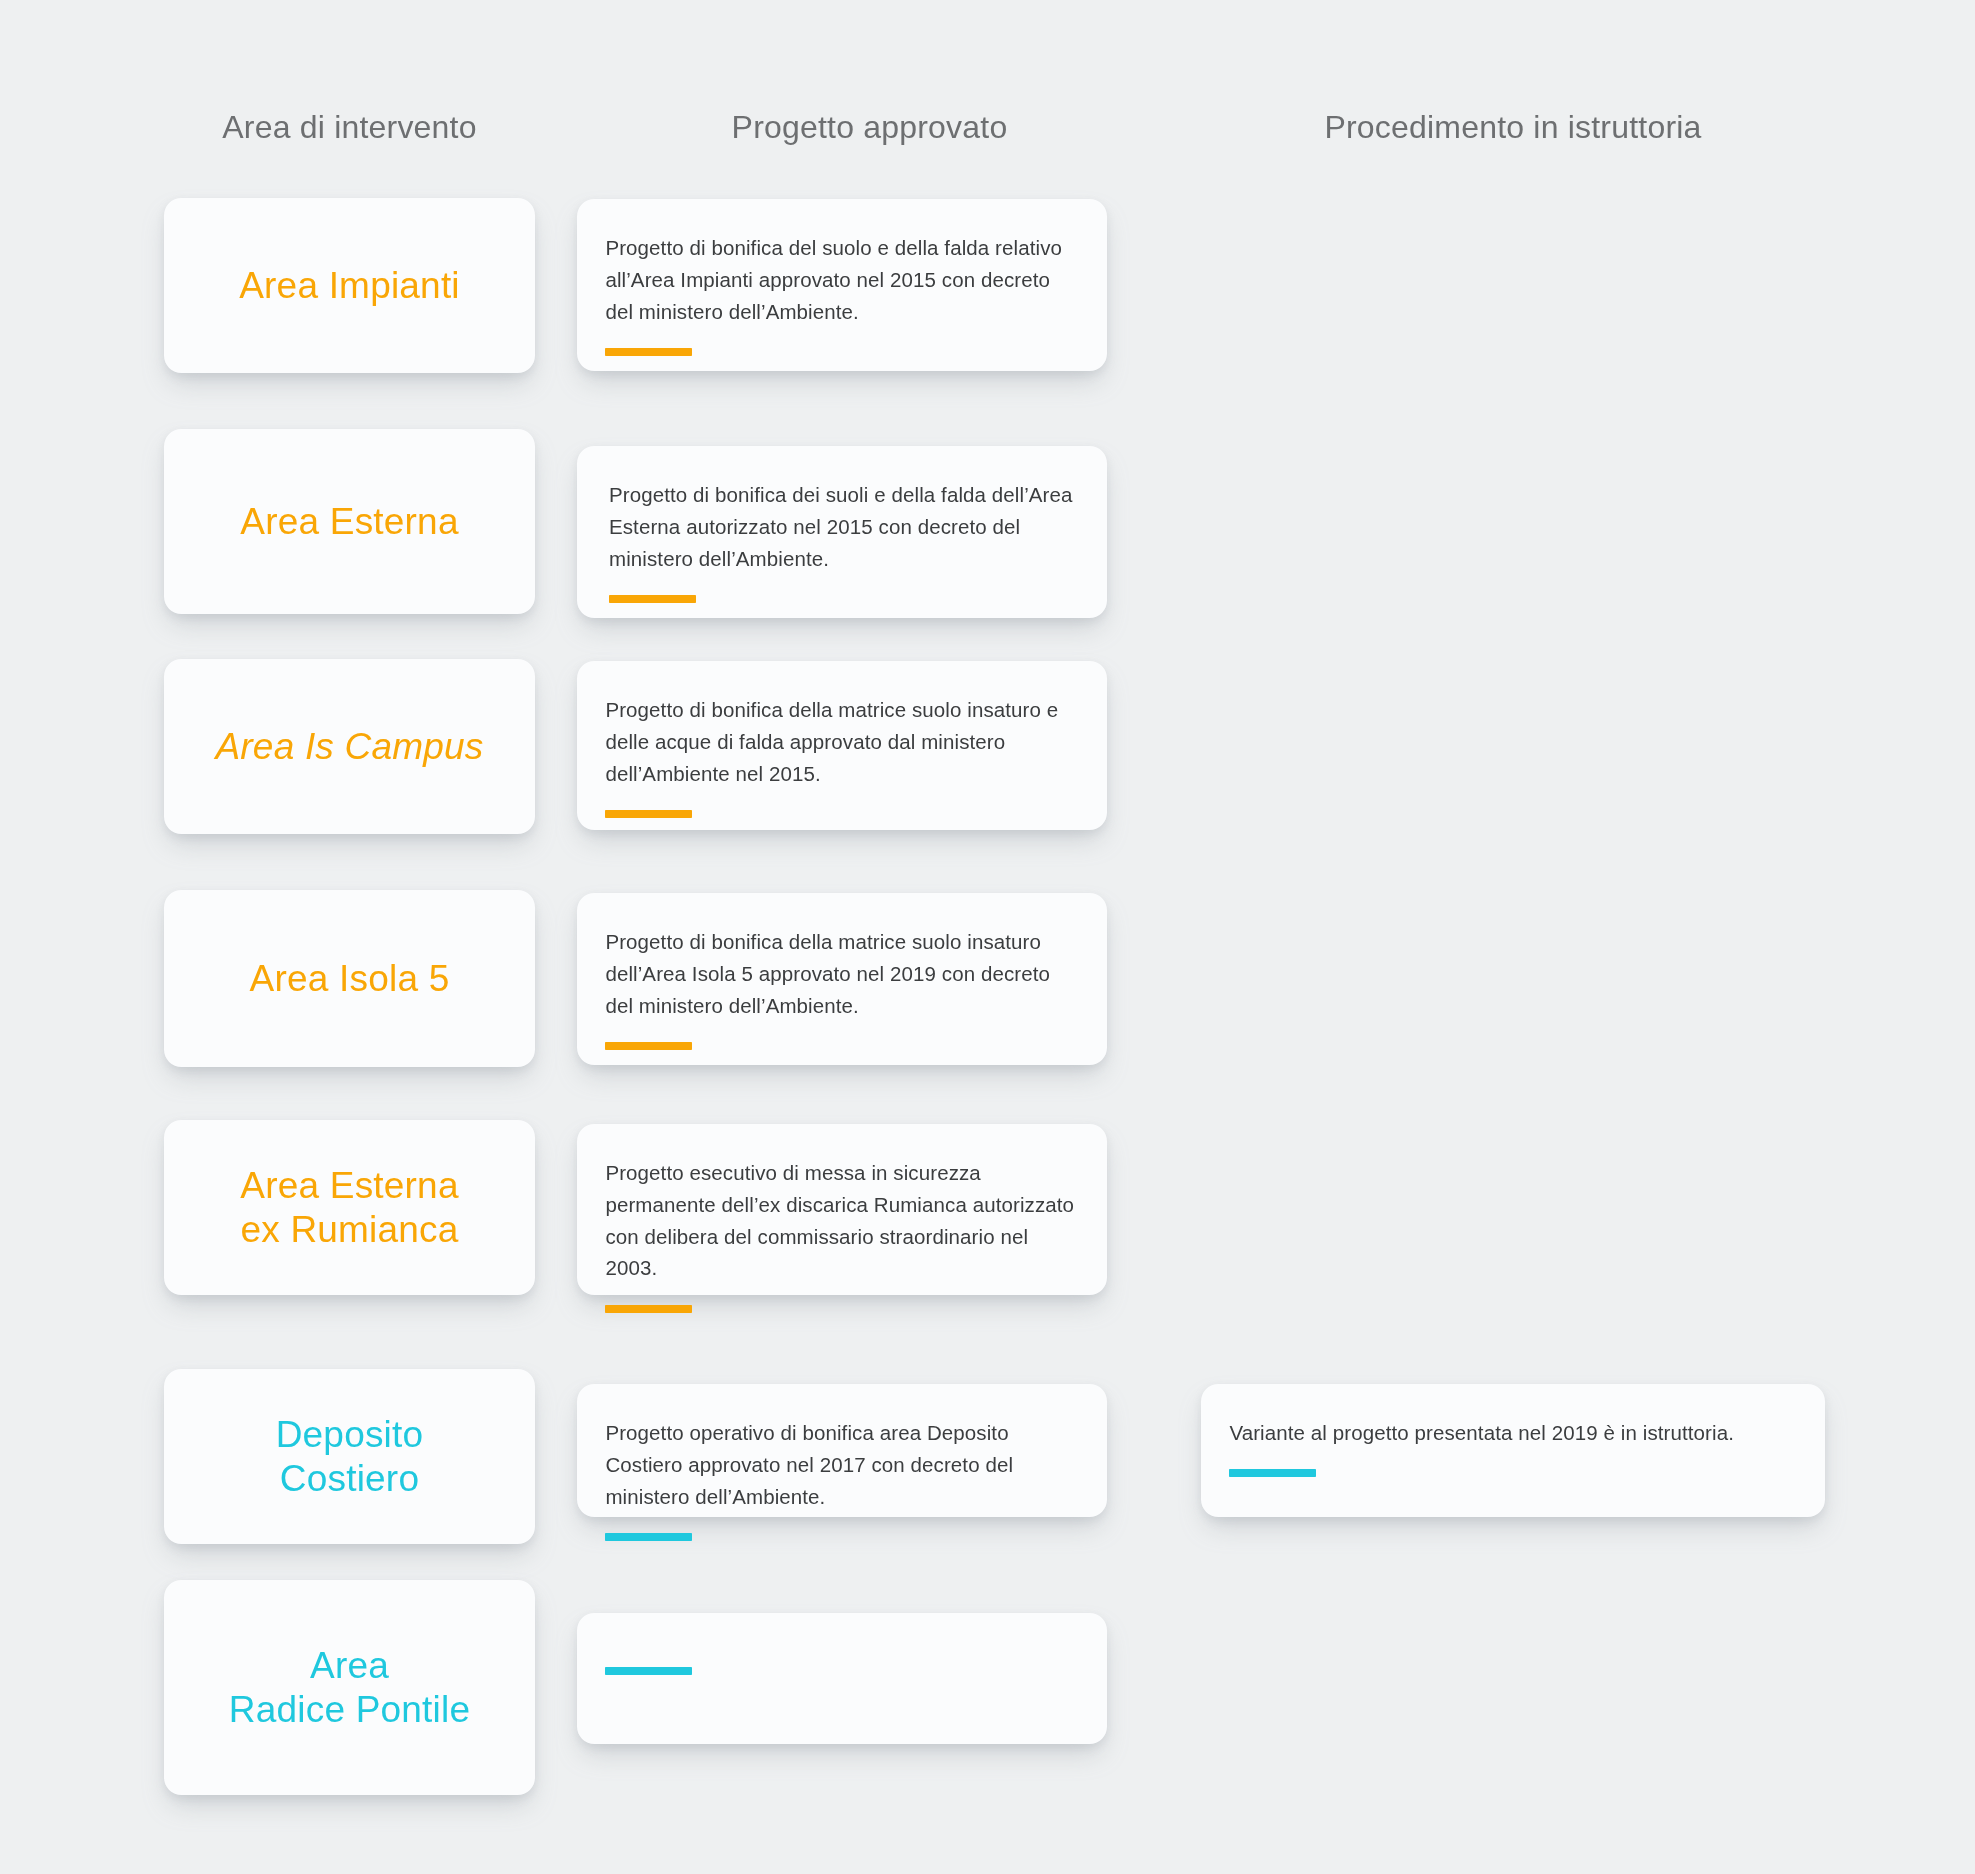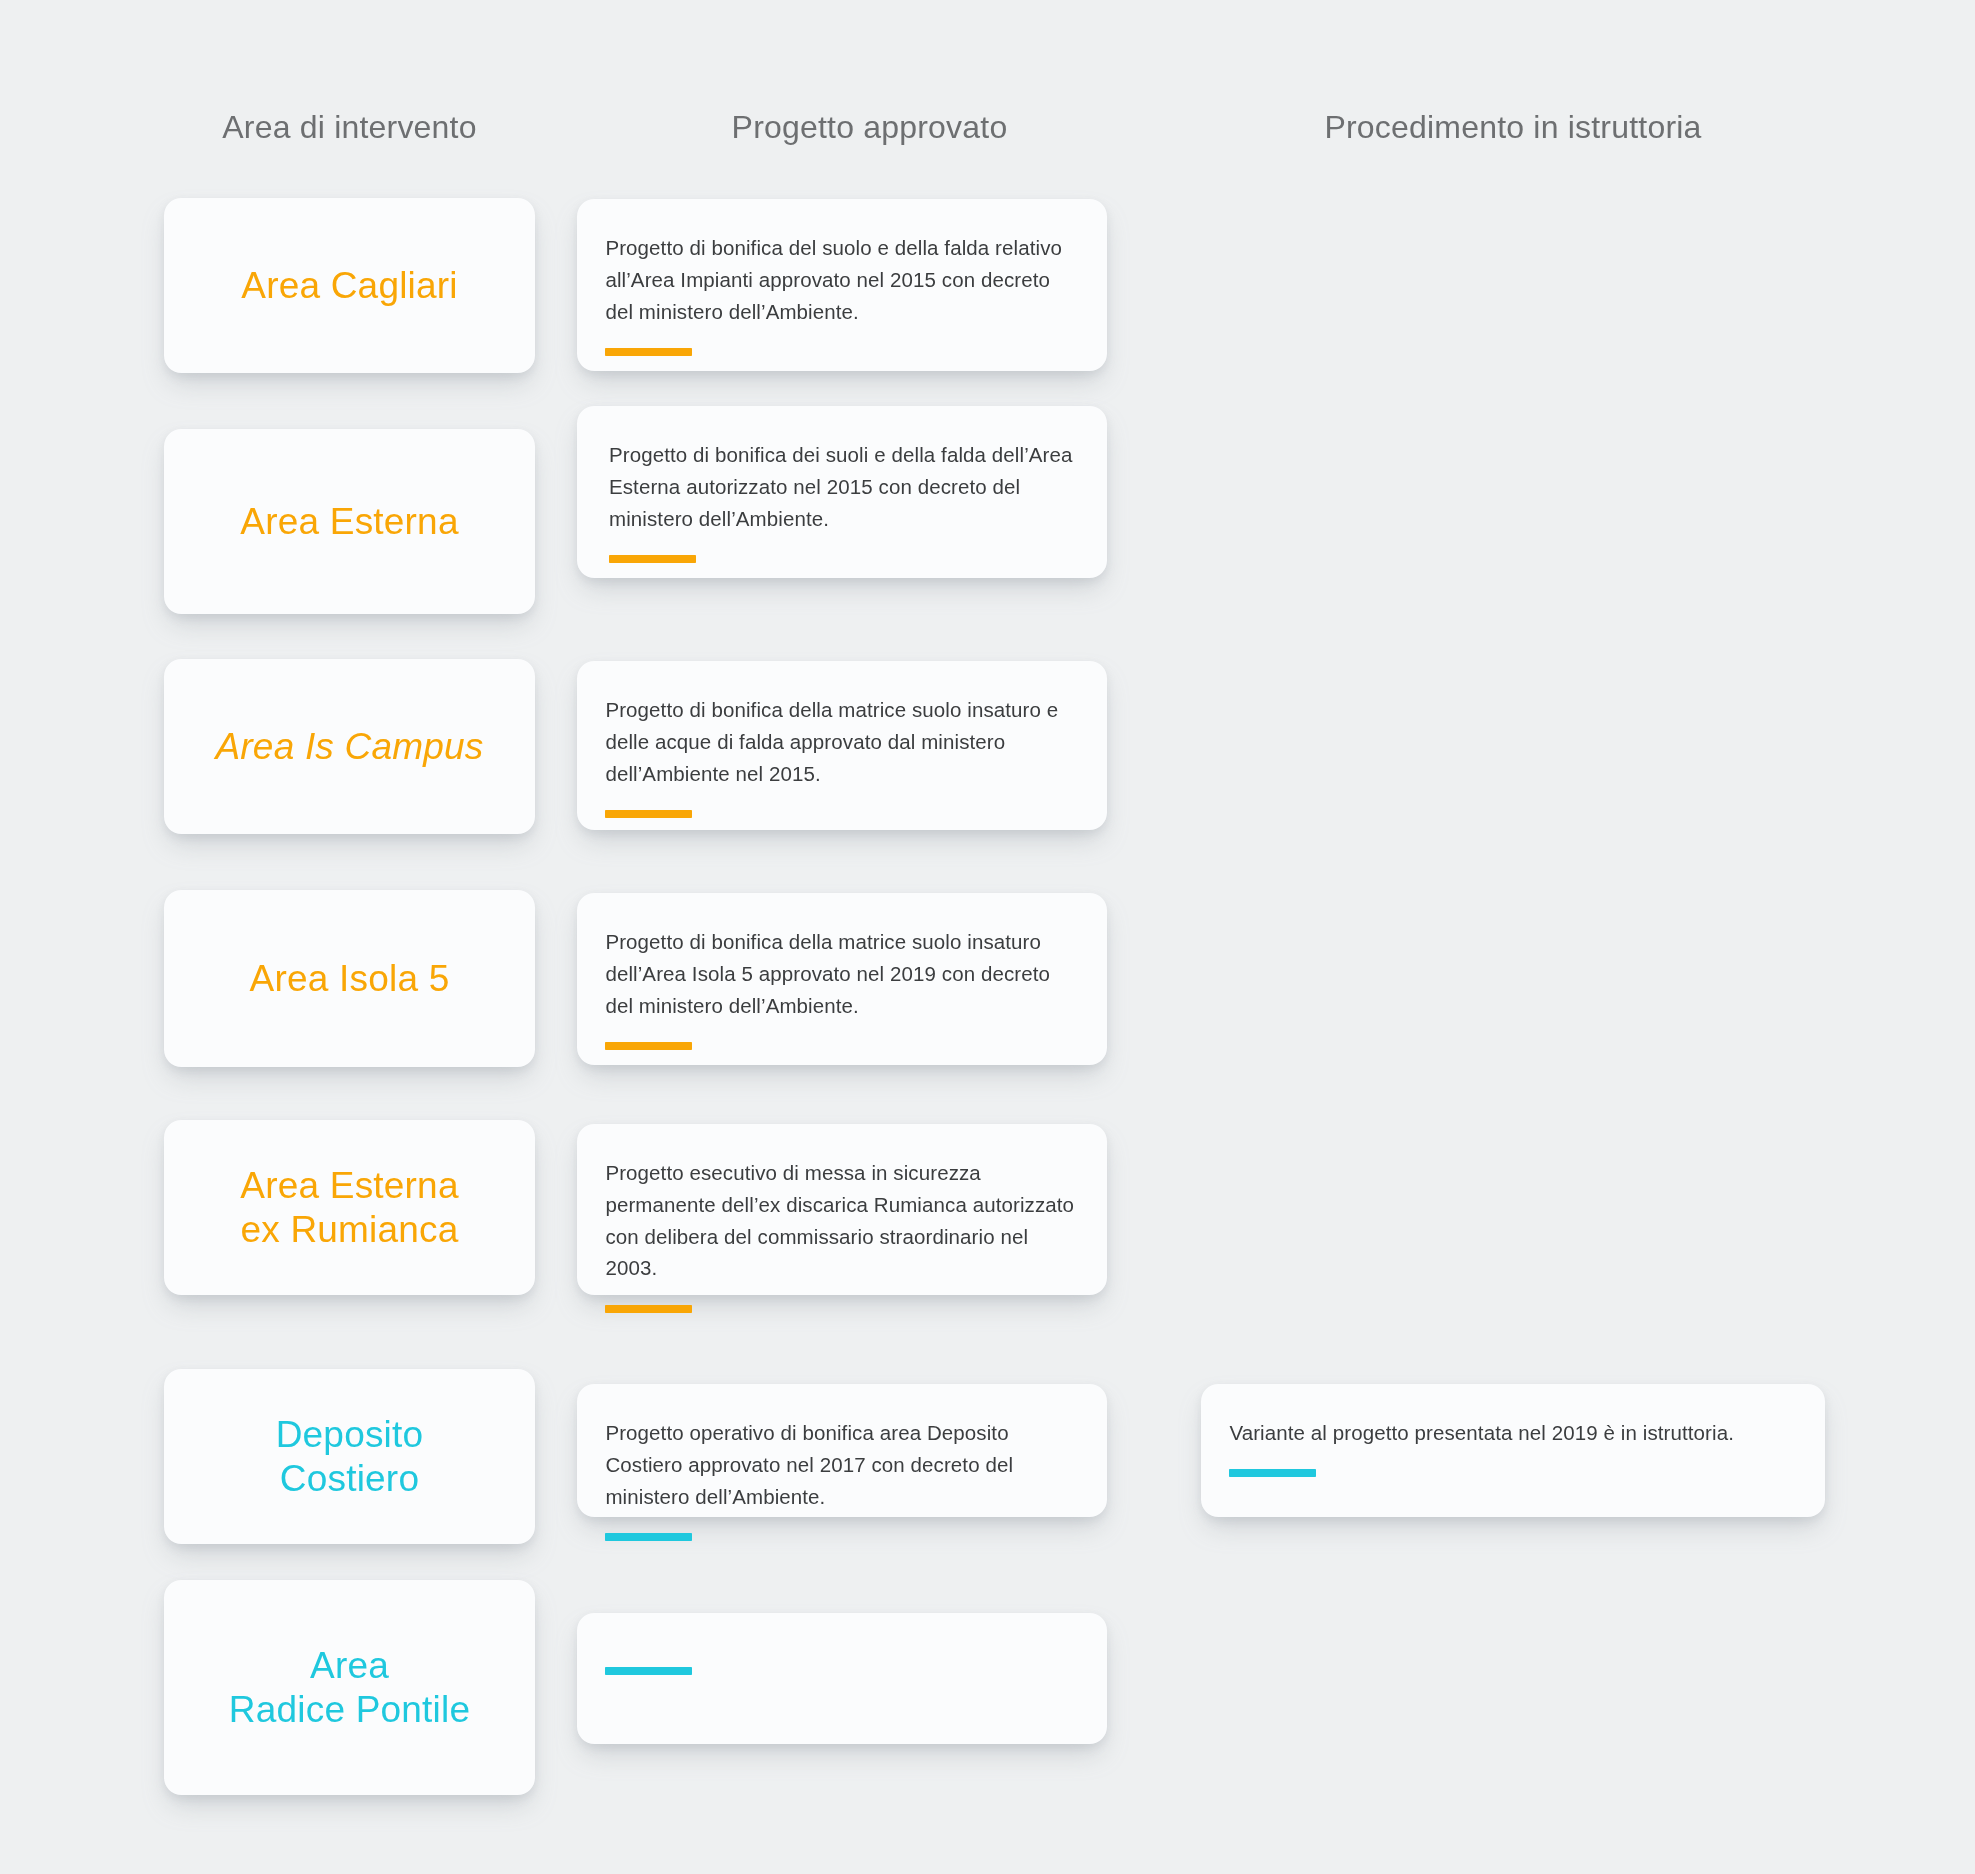--- a/index.html
+++ b/index.html
@@ -115,32 +115,32 @@
 
   <div class="headers">
     <div class="col-header h1">Area di intervento</div>
     <div class="col-header h2">Progetto approvato</div>
     <div class="col-header h3">Procedimento in istruttoria</div>
   </div>
 
   <div class="rows" id="rows-container">
       <div class="row" style="top: 0px;">
         <div class="card area-card" style="top: 198px; height: 175px;">
-          <div class="area-label orange">Area Cagliari</div>
+          <div class="area-label orange">Area Impianti</div>
         </div>
         <div class="card desc-card col2" style="top: 199px; height: 172px;">
           <div class="desc-text">Progetto di bonifica del suolo e della falda relativo all’Area Impianti approvato nel 2015 con decreto del ministero dell’Ambiente.</div>
           <div class="accent-bar orange"></div>
         </div>
       </div>
       <div class="row" style="top: 0px;">
         <div class="card area-card" style="top: 429px; height: 185px;">
           <div class="area-label orange">Area Esterna</div>
         </div>
-        <div class="card desc-card col2" style="top: 406px; height: 172px; padding-left: 32px;">
+        <div class="card desc-card col2" style="top: 446px; height: 172px; padding-left: 32px;">
           <div class="desc-text">Progetto di bonifica dei suoli e della falda dell’Area Esterna autorizzato nel 2015 con decreto del ministero dell’Ambiente.</div>
           <div class="accent-bar orange"></div>
         </div>
       </div>
       <div class="row" style="top: 0px;">
         <div class="card area-card" style="top: 659px; height: 175px; font-style: italic;">
           <div class="area-label orange">Area Is Campus</div>
         </div>
         <div class="card desc-card col2" style="top: 661px; height: 169px;">
           <div class="desc-text">Progetto di bonifica della matrice suolo insaturo e delle acque di falda approvato dal ministero dell’Ambiente nel 2015.</div>

